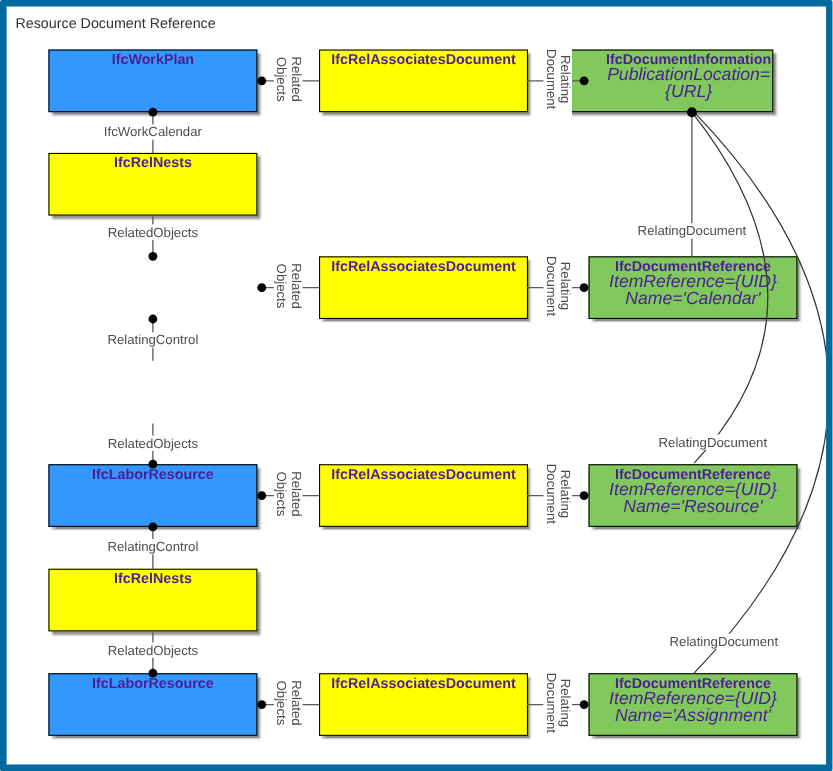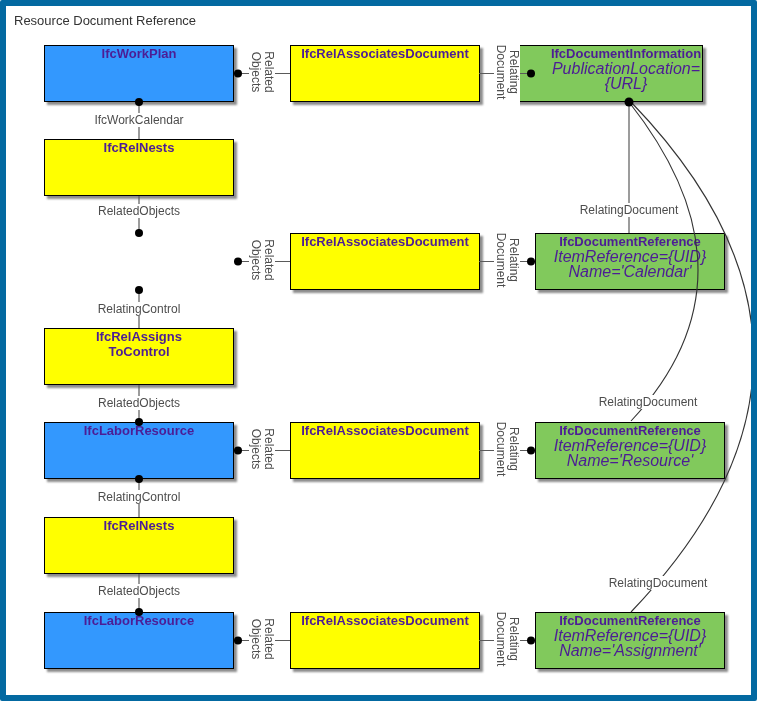--- a/index.html
+++ b/index.html
@@ -97,24 +97,20 @@
       <circle cx="623" cy="96" r="4.5"></circle>
     </g>
   </svg>
 
   <div class="node" style="left: 38px; top: 39px; background: rgb(51, 152, 254);">
     <span>IfcWorkPlan</span>
   </div>
   <div class="node" style="left: 38px; top: 133px; background: rgb(255, 255, 0);">
     <span>IfcRelNests</span>
   </div>
-  <div class="node" style="left: 38px; top: 322px; background: rgb(255, 255, 0);">
-    <span>IfcRelAssigns</span>
-    <span>ToControl</span>
-  </div>
   <div class="node" style="left: 38px; top: 416px; background: rgb(51, 152, 254);">
     <span>IfcLaborResource</span>
   </div>
   <div class="node" style="left: 38px; top: 511px; background: rgb(255, 255, 0);">
     <span>IfcRelNests</span>
   </div>
   <div class="node" style="left: 38px; top: 606px; background: rgb(51, 152, 254);">
     <span>IfcLaborResource</span>
   </div>
 

